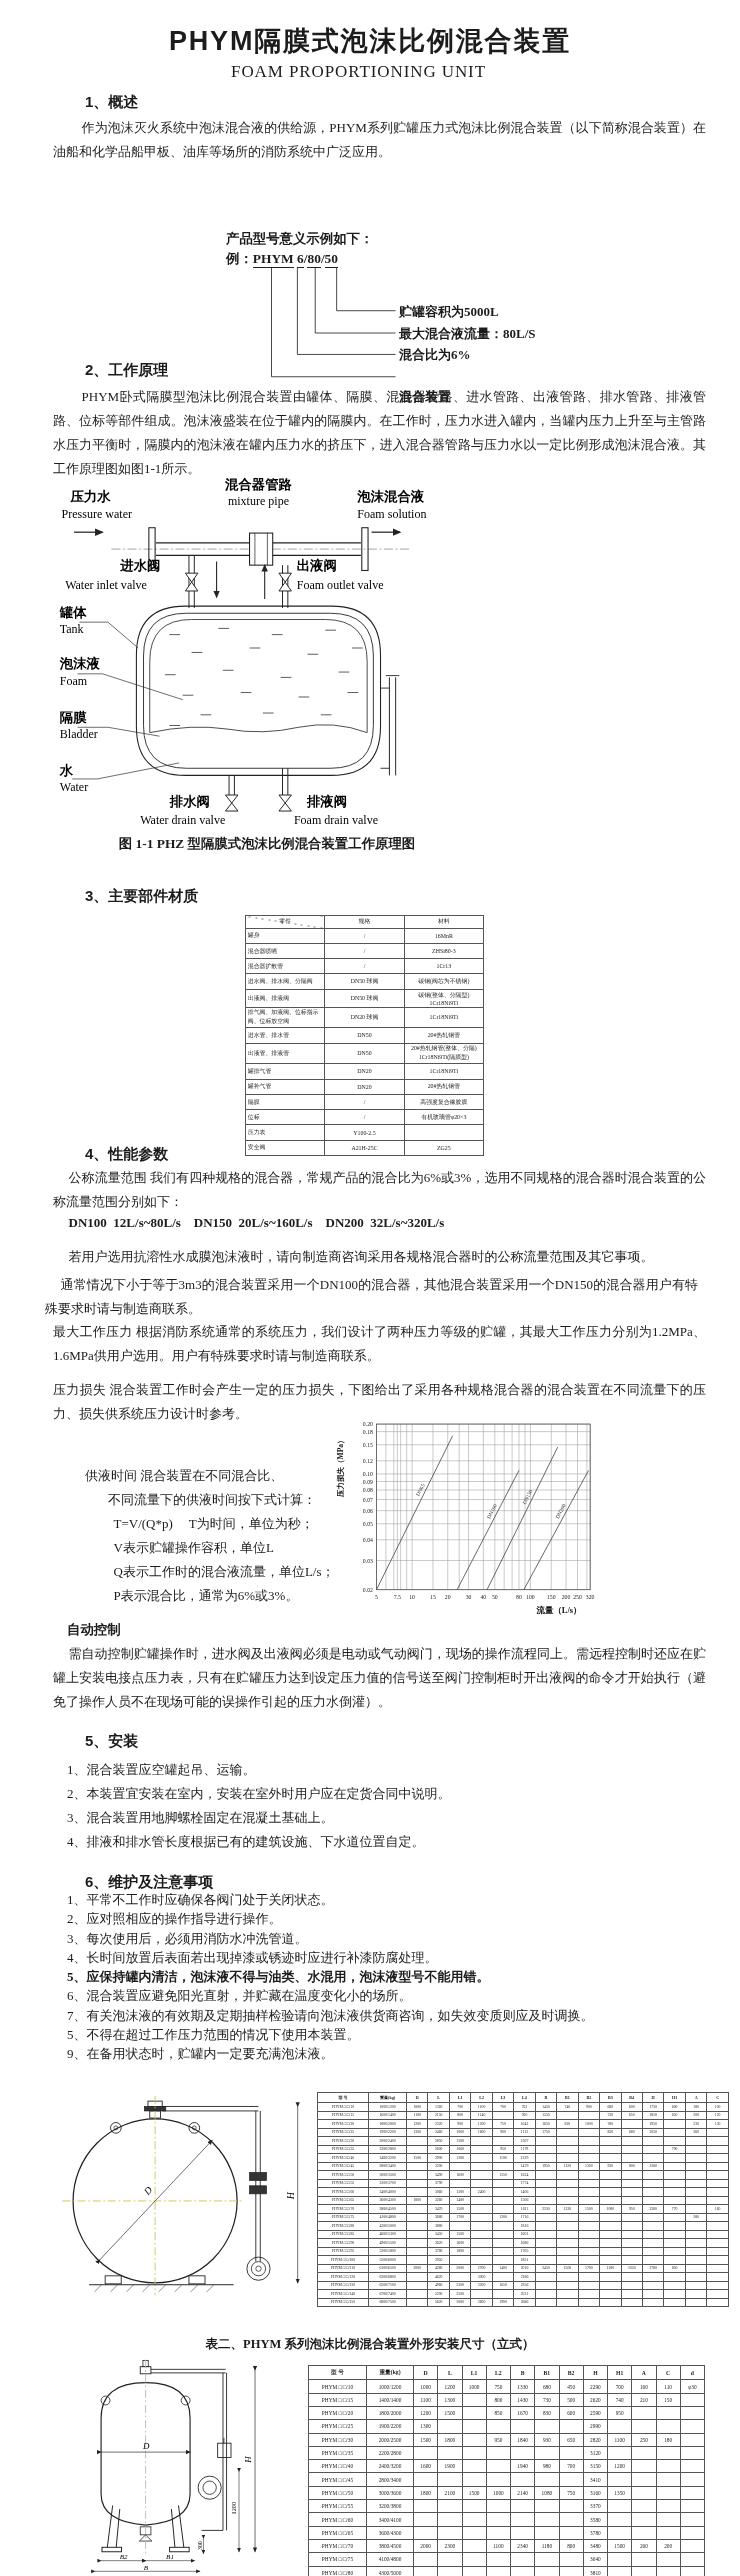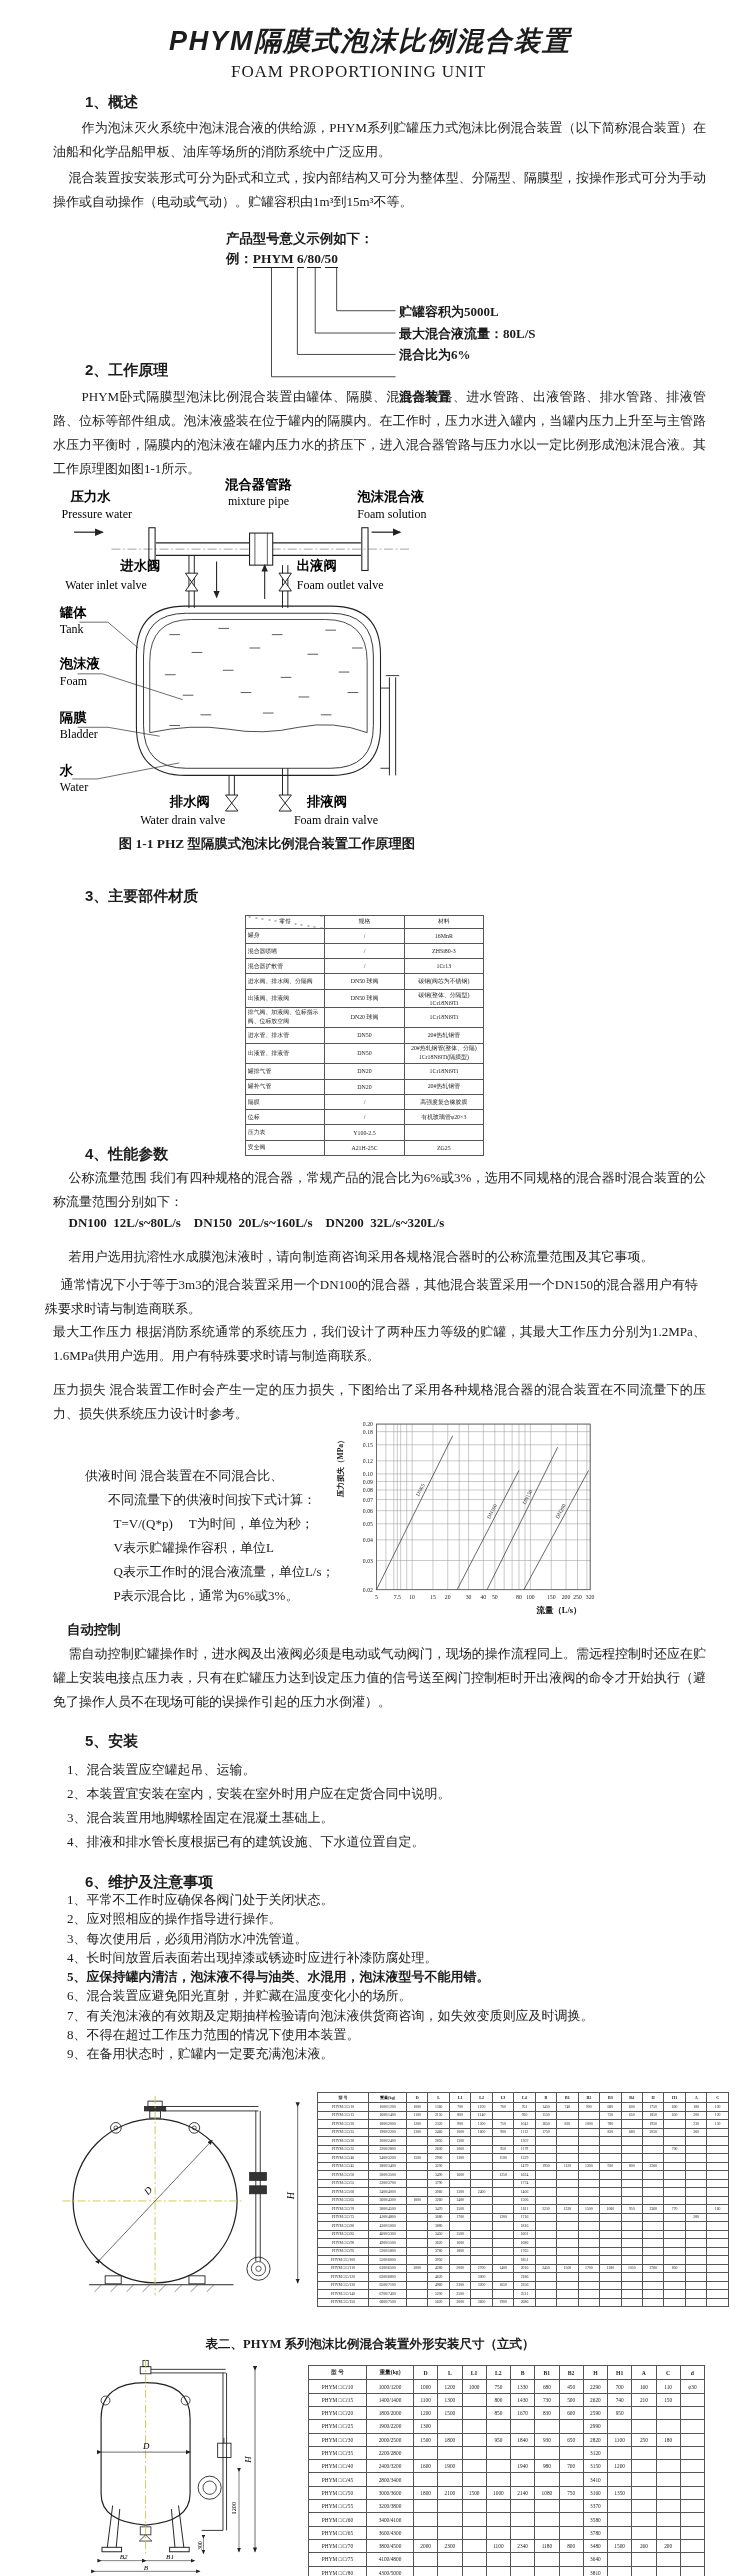--- a/index.html
+++ b/index.html
@@ -38,26 +38,25 @@
   #dim-table-2 th:nth-child(2),#dim-table-2 td:nth-child(2){width:46px;}
   .tabcap{font-size:12.5px;font-weight:bold;width:740px;text-align:center;}
   .list-item{font-size:13px;line-height:24px;}
   .prewrap{white-space:pre-wrap;}
 </style>
 </head>
 <body>
 
 <div id="page">
 
-  <div class="abs title" style="top:23px;left:0;font-style:italic;">PHYM隔膜式泡沫比例混合装置</div>
+  <div class="abs title" style="top:23px;left:0;">PHYM隔膜式泡沫比例混合装置</div>
   <div class="abs subtitle" style="top:62px;left:0;">FOAM PROPORTIONING UNIT</div>
 
   <div class="abs h" style="top:93px;left:85px;">1、概述</div>
   <div class="abs para ind2" style="top:116px;left:53px;">作为泡沫灭火系统中泡沫混合液的供给源，PHYM系列贮罐压力式泡沫比例混合装置（以下简称混合装置）在油船和化学品船甲板、油库等场所的消防系统中广泛应用。</div>
-  <div class="abs para ind1" style="top:166px;left:53px;">混合装置按安装形式可分为卧式和立式，按内部结构又可分为整体型、分隔型、隔膜型，按操作形式可分为手动操作或自动操作（电动或气动）。贮罐容积由1m³到15m³不等。</div>
 
   <div class="abs model-line" style="top:230px;left:226px;">产品型号意义示例如下：</div>
   <div class="abs model-line" style="top:250px;left:226px;">
     <span>例：</span><u>PHYM</u>&nbsp;<u>6</u><span>/</span><u>80</u><span>/</span><u>50</u>
   </div>
   <svg class="abs" style="top:266px;left:226px;" width="174" height="118" viewBox="0 0 195 132">
     <polyline points="51,2 51,124 190,124" fill="none" stroke="#333" stroke-width="1"></polyline>
     <polyline points="80,2 80,99 190,99" fill="none" stroke="#333" stroke-width="1"></polyline>
     <polyline points="100,2 100,75 190,75" fill="none" stroke="#333" stroke-width="1"></polyline>
     <polyline points="124,2 124,50 190,50" fill="none" stroke="#333" stroke-width="1"></polyline>
@@ -375,21 +374,21 @@
 
   <div class="abs h" style="top:1864px;left:85px;margin-top:9px;">6、维护及注意事项</div>
   <div class="abs" style="top:1890px;left:67px;width:642px;line-height:19.3px;">
     <div class="list-item" style="line-height:19.3px;">1、平常不工作时应确保各阀门处于关闭状态。</div>
     <div class="list-item" style="line-height:19.3px;">2、应对照相应的操作指导进行操作。</div>
     <div class="list-item" style="line-height:19.3px;">3、每次使用后，必须用消防水冲洗管道。</div>
     <div class="list-item" style="line-height:19.3px;">4、长时间放置后表面若出现掉漆或锈迹时应进行补漆防腐处理。</div>
     <div class="list-item" style="line-height:19.3px;font-weight:bold;">5、应保持罐内清洁，泡沫液不得与油类、水混用，泡沫液型号不能用错。</div>
     <div class="list-item" style="line-height:19.3px;">6、混合装置应避免阳光直射，并贮藏在温度变化小的场所。</div>
     <div class="list-item" style="line-height:19.3px;">7、有关泡沫液的有效期及定期抽样检验请向泡沫液供货商咨询，如失效变质则应及时调换。</div>
-    <div class="list-item" style="line-height:19.3px;">8、不得在超过工作压力范围的情况下使用本装置。</div>
+    <div class="list-item" style="line-height:19.3px;">5、不得在超过工作压力范围的情况下使用本装置。</div>
     <div class="list-item" style="line-height:19.3px;">9、在备用状态时，贮罐内一定要充满泡沫液。</div>
   </div>
 
   <svg class="abs" style="top:2094px;left:55px;" width="259" height="205" viewBox="0 0 290 230">
     <circle cx="112" cy="120" r="92" fill="none" stroke="#222" stroke-width="1.4"></circle>
     <circle cx="68" cy="38" r="6" fill="none" stroke="#222" stroke-width="1"></circle>
       <circle cx="68" cy="38" r="2.2" fill="none" stroke="#222" stroke-width="0.8"></circle>
     <circle cx="156" cy="38" r="6" fill="none" stroke="#222" stroke-width="1"></circle>
       <circle cx="156" cy="38" r="2.2" fill="none" stroke="#222" stroke-width="0.8"></circle>
     <rect x="104" y="8" width="16" height="6" fill="none" stroke="#222" stroke-width="1"></rect>

